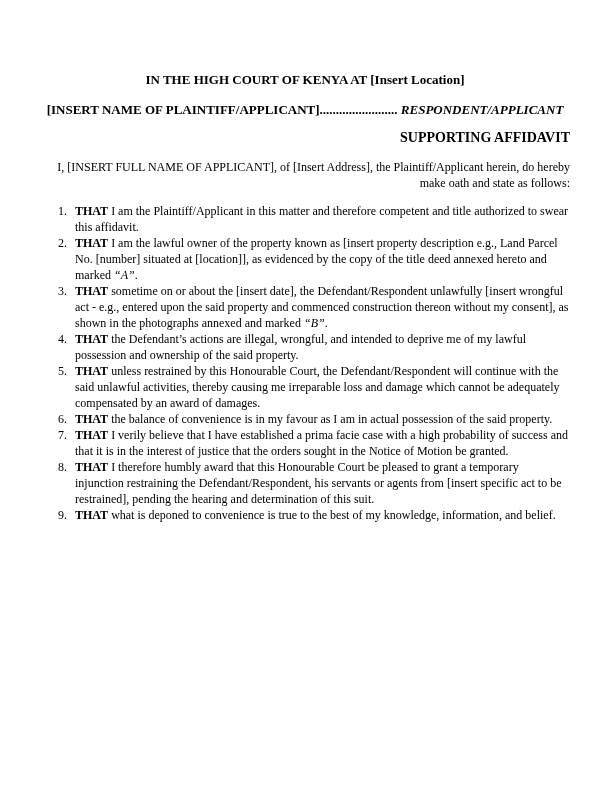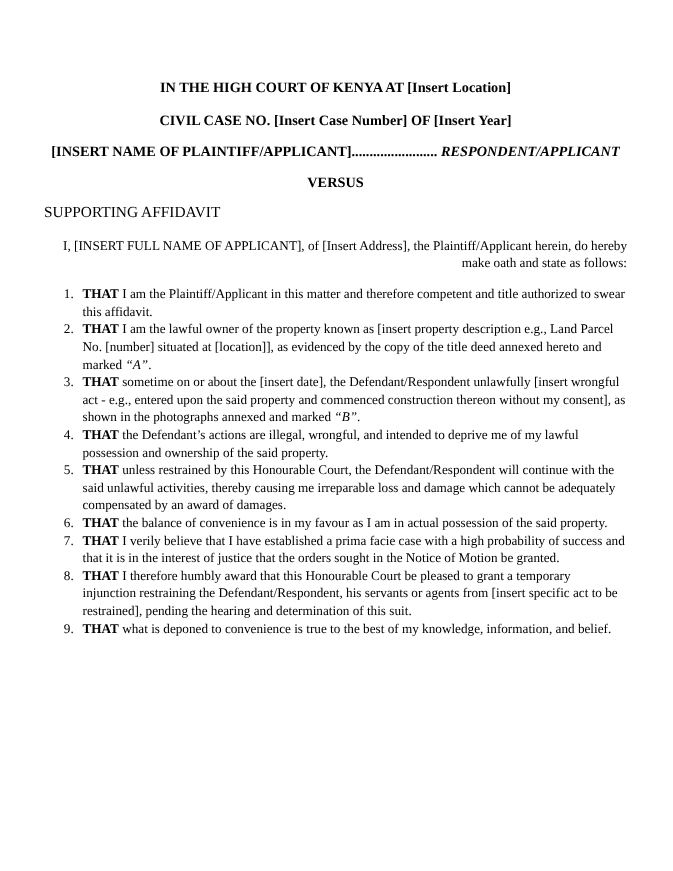--- a/index.html
+++ b/index.html
@@ -25,22 +25,22 @@
     font-weight: bold;
     font-size: 13px;
     line-height: 15px;
     margin: 0 0 13px 0;
     white-space: nowrap;
   }
   .hline.court {
     margin-bottom: 15px;
   }
   .section-title {
-    text-align: left;
-    font-weight: normal;
+    text-align: right;
+    font-weight: bold;
     font-size: 14px;
     line-height: 16px;
     margin: 0 0 13px 0;
   }
   .italic {
     font-style: italic;
   }
   .intro {
     margin: 0 0 12px 0;
     text-align: right;
@@ -68,25 +68,23 @@
     font-style: italic;
   }
 </style>
 </head>
 <body>
 
 <div class="page">
 
   <div class="hline court">IN THE HIGH COURT OF KENYA AT [Insert Location]</div>
 
-  <div class="hline">CIVIL CASE NO. [Insert Case Number] OF [Insert Year]</div>
 
   <div class="hline"><span>[INSERT NAME OF PLAINTIFF/APPLICANT]</span><span>........................</span> <span class="italic">RESPONDENT/APPLICANT</span></div>
 
-  <div class="hline">VERSUS</div>
 
 
   <div class="section-title">SUPPORTING AFFIDAVIT</div>
 
   <p class="intro">I, [INSERT FULL NAME OF APPLICANT], of [Insert Address], the Plaintiff/Applicant herein, do hereby make oath and state as follows:</p>
 
   <ol class="affidavit">
       <li>
         <span class="num">1.</span>
         <span class="txt"><span class="seg-bold">THAT</span><span> I am the Plaintiff/Applicant in this matter and therefore competent and title authorized to swear this affidavit.</span></span>

